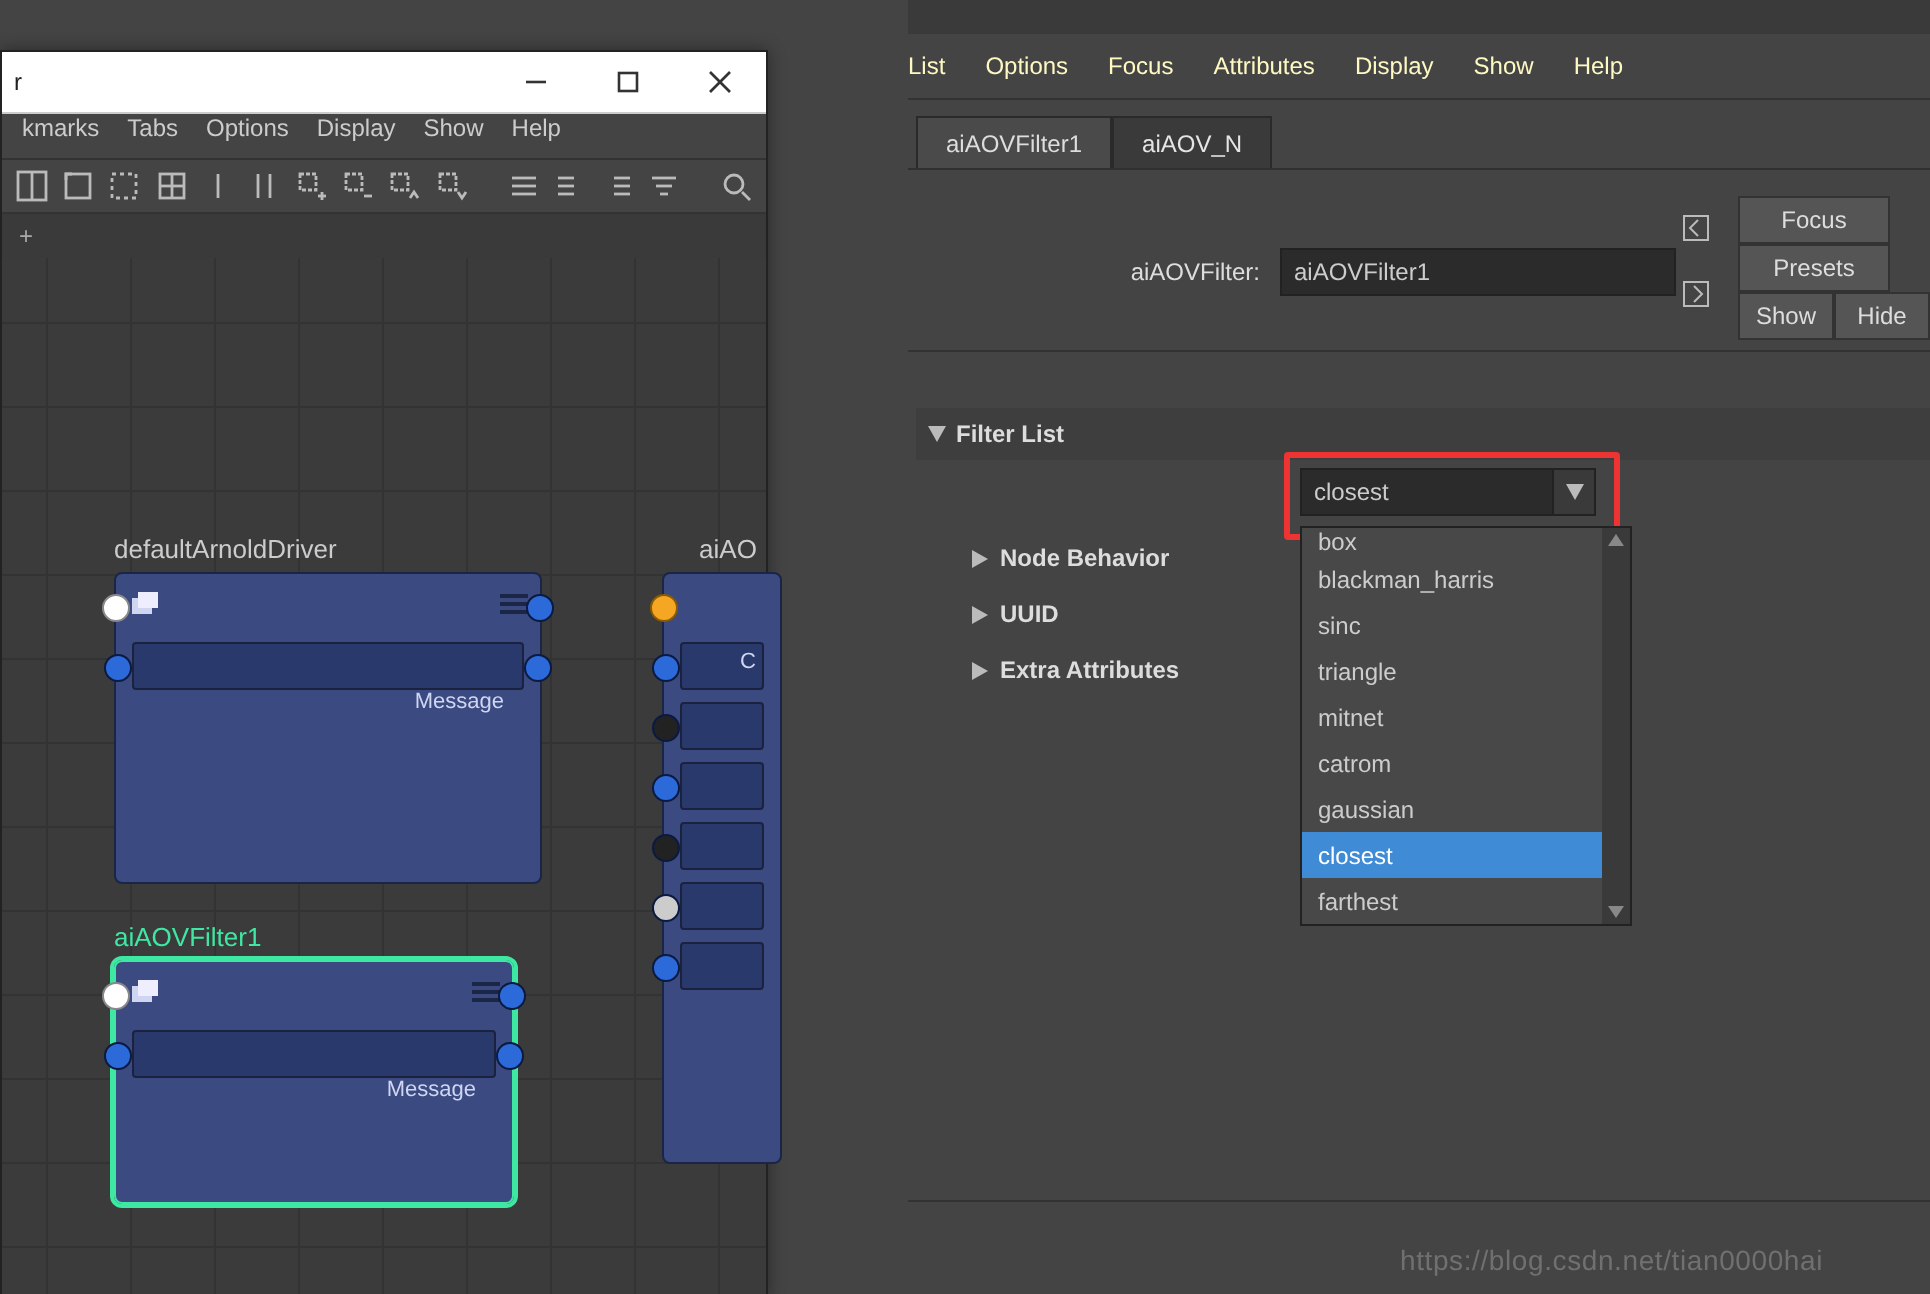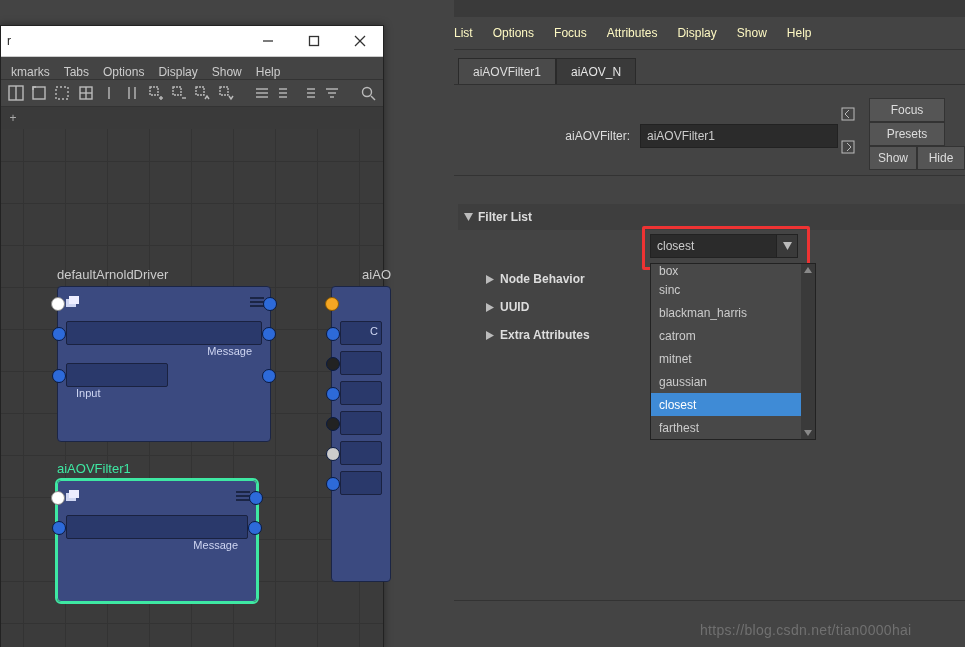--- a/index.html
+++ b/index.html
@@ -5,21 +5,21 @@
   html,body{margin:0;padding:0;width:965px;height:647px;overflow:hidden;background:#444;font-family:"Segoe UI",Arial,sans-serif;font-size:12px;color:#ccc;user-select:none}
   .root{position:relative;width:965px;height:647px;background:#444}
 
   
   .win{position:absolute;left:0;top:25px;width:382px;height:622px;background:#444;border:1px solid #222;box-shadow:0 0 8px rgba(0,0,0,.4)}
   .titlebar{height:30px;background:#fff;border-bottom:1px solid #ccc;display:flex;align-items:center}
   .titlebar .t{padding-left:6px;color:#222}
   .winbtns{margin-left:auto;display:flex}
   .winbtn{width:46px;height:30px;display:flex;align-items:center;justify-content:center;color:#222}
   .winbtn svg{width:12px;height:12px;stroke:#333;stroke-width:1.3;fill:none}
-  .menubar{height:22px;background:#444;display:flex;align-items:flex-end;gap:14px;padding:0 10px;font-size:12px;color:#ccc}
+  .menubar{height:22px;background:#444;display:flex;align-items:flex-start;gap:14px;padding:0 10px;font-size:12px;color:#ccc}
   .menubar span{cursor:default}
   .toolbar{height:26px;background:#444;display:flex;align-items:center;gap:6px;padding:0 6px;border-top:1px solid #333;border-bottom:1px solid #333}
   .tbtn{width:20px;height:20px;opacity:.9;display:flex;align-items:center;justify-content:center}
   .tbtn svg{stroke:#c8c8c8;fill:none;stroke-width:1.4}
   .tabstrip{height:22px;background:#3a3a3a;display:flex}
   .tabstrip .plus{width:24px;display:flex;align-items:center;justify-content:center;color:#aaa}
   .graph{position:relative;width:100%;height:calc(100% - 30px - 22px - 26px - 22px);
          background:#3b3b3b;
          background-image:linear-gradient(#333 1px,transparent 1px),linear-gradient(90deg,#333 1px,transparent 1px);
          background-size:42px 42px;background-position:-20px -10px}
@@ -191,24 +191,25 @@
           <svg width="9" height="9" viewBox="0 0 9 9">
             <polygon points="0,0 9,0 4.5,8"></polygon>
           </svg>
         </span>
    </div>
  </div>
  <div class="redbox" style="left:642px;top:226px;width:162px;height:38px"></div>
 
  <div class="ddlist">
    <div class="item cut">box</div>
+   <div class="item">blackman_harris</div>
    <div class="item">sinc</div>
-   <div class="item">blackman_harris</div>
+   <div class="item">triangle</div>
+   <div class="item">mitnet</div>
    <div class="item">catrom</div>
-   <div class="item">mitnet</div>
    <div class="item">gaussian</div>
    <div class="item sel">closest</div>
    <div class="item">farthest</div>
    <div class="sb">
      <svg width="14" height="12" viewBox="0 0 14 12">
           <polygon points="7,3 3,9 11,9"></polygon>
         </svg>
      <svg width="14" height="12" viewBox="0 0 14 12">
           <polygon points="7,9 3,3 11,3"></polygon>
         </svg>
@@ -383,26 +384,20 @@
               </span>
          </div>
          <div class="dot white" style="left:-7px;top:10px"></div>
          <div class="dot" style="right:-7px;top:10px"></div>
          <div class="slot">
            <div class="well"></div>
            <div class="sl">Message</div>
            <div class="dot" style="left:-14px;top:6px"></div>
            <div class="dot" style="right:-14px;top:6px"></div>
          </div>
-         <div class="slot" style="margin-top:18px">
-           <div class="well" style="width:100px"></div>
-           <div class="sl left" style="top:24px">Input</div>
-           <div class="dot" style="left:-14px;top:6px"></div>
-           <div class="dot" style="right:-14px;top:6px"></div>
-         </div>
        </div>
      </div>
 
      <div class="node" style="left:56px;top:332px;width:200px">
        <div class="nlabel" style="color:#3ee8a3">aiAOVFilter1</div>
        <div class="nbody sel" style="height:86px">
          <div class="nhead">
            <span class="ic">
                 <svg viewBox="0 0 18 18">
                   <rect x="2" y="6" width="10" height="8" fill="#cfd6f2"></rect>
@@ -420,21 +415,21 @@
          <div class="slot">
            <div class="well"></div>
            <div class="sl">Message</div>
            <div class="dot" style="left:-14px;top:6px"></div>
            <div class="dot" style="right:-14px;top:6px"></div>
          </div>
        </div>
      </div>
 
      <div class="node" style="left:330px;top:138px;width:60px">
-       <div class="nlabel" style="text-align:right;padding-left:6px">aiAO</div>
+       <div class="nlabel" style="text-align:center;padding-left:6px">aiAO</div>
        <div class="nbody" style="height:260px">
          <div class="dot orange" style="left:-7px;top:10px"></div>
          <div class="slot">
               <div class="well"></div>
            <div class="sl" style="top:4px;right:auto;left:30px">C</div>
            <div class="dot" style="left:-14px;top:6px"></div>
             </div>
          <div class="slot">
               <div class="well"></div>
               <div class="dot" style="left:-14px;top:6px;background:#222"></div>

